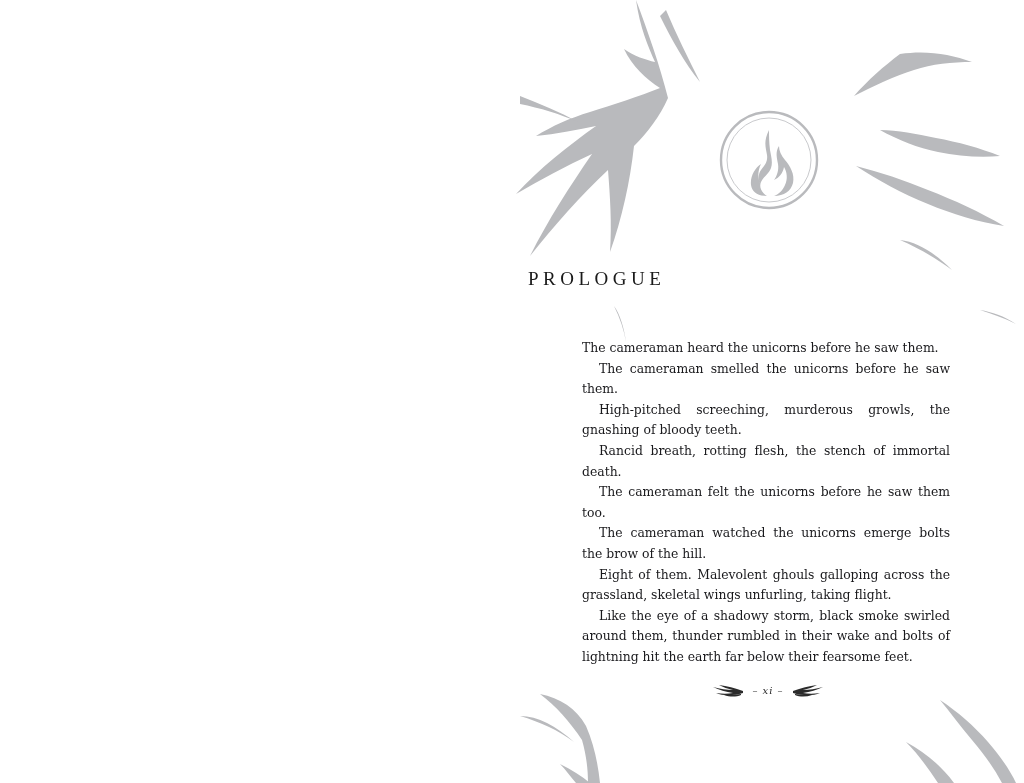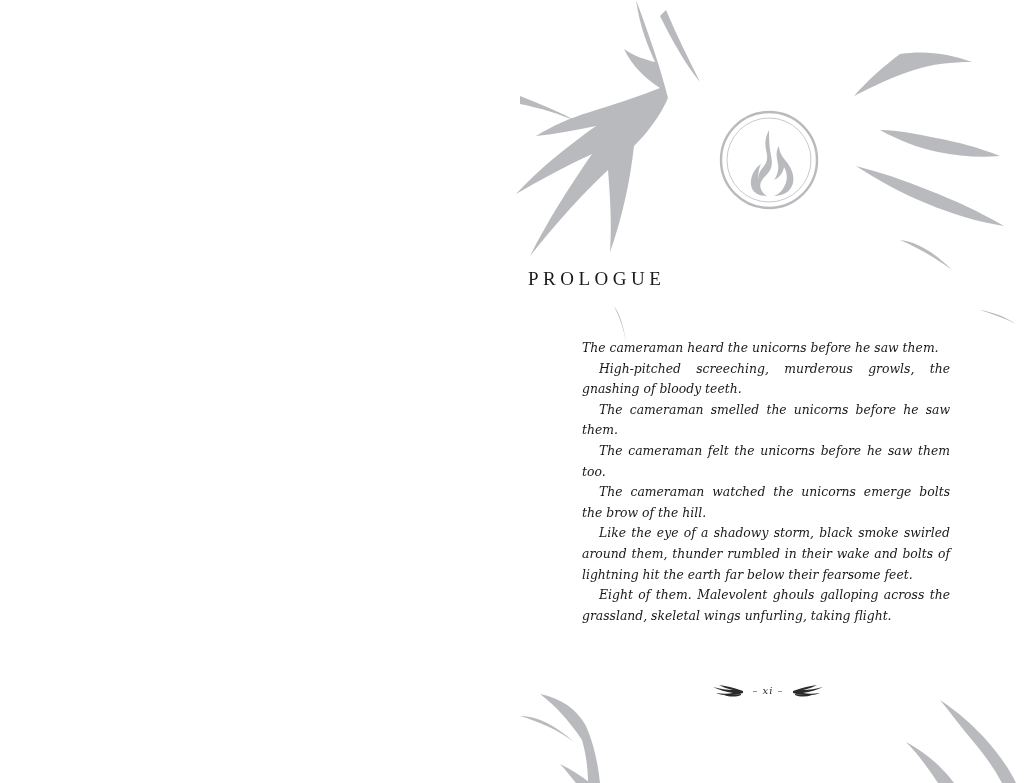--- a/index.html
+++ b/index.html
@@ -55,21 +55,20 @@
     font-weight: normal;
     margin: 16px;
   }
 
   #body-text {
     position: absolute;
     left: 70px;
     top: 338px;
     width: 368px;
     font-family: "DejaVu Serif", serif;
-    font-style: italic;
     font-size: 12.4px;
     line-height: 20.6px;
     color: #19191c;
     text-align: justify;
     text-justify: inter-word;
   }
   #body-text p {
     margin: 0;
     text-indent: 0;
   }
@@ -139,26 +138,27 @@
       <g fill="#b9babd">
         <path d="M52 22 C 46 34, 49 40, 50 47 C 51 54, 47 58, 44 62 C 41 66, 41 72, 44 77 C 40 70, 41 62, 44 56 C 38 60, 33 68, 34 77 C 35 84, 41 88, 50 88 C 44 84, 42 79, 44 74 C 46 69, 52 66, 54 60 C 56 54, 54 48, 53 42 C 52 34, 52 28, 52 22 Z"></path>
         <path d="M62 38 C 58 44, 60 50, 61 56 C 62 62, 60 68, 57 72 C 62 70, 66 65, 67 59 C 70 64, 71 71, 68 77 C 66 82, 62 86, 57 88 C 67 88, 74 83, 76 75 C 78 66, 73 58, 68 52 C 64 47, 62 43, 62 38 Z"></path>
       </g>
     </svg>
 
     <h1 id="chapter-title">PROLOGUE</h1>
 
     <div id="body-text">
       <p>The cameraman heard the unicorns before he saw them.</p>
+      <p>The cameraman smelled the unicorns before he saw them.</p>
       <p>High-pitched screeching, murderous growls, the gnashing of bloody teeth.</p>
-      <p>The cameraman smelled the unicorns before he saw them.</p>
+      <p>Rancid breath, rotting flesh, the stench of immortal death.</p>
       <p>The cameraman felt the unicorns before he saw them too.</p>
       <p>The cameraman watched the unicorns emerge bolts the brow of the hill.</p>
+      <p>Eight of them. Malevolent ghouls galloping across the grassland, skeletal wings unfurling, taking flight.</p>
       <p>Like the eye of a shadowy storm, black smoke swirled around them, thunder rumbled in their wake and bolts of lightning hit the earth far below their fearsome feet.</p>
-      <p>Eight of them. Malevolent ghouls galloping across the grassland, skeletal wings unfurling, taking flight.</p>
     </div>
 
     <div id="folio">
       <svg class="folio-wing" width="36" height="16" viewBox="0 0 36 16" xmlns="http://www.w3.org/2000/svg" aria-hidden="true">
         <g fill="#2b2b2b">
           <path d="M36 9 C 28 6, 20 4, 12 3 C 16 5, 21 7, 26 8 C 20 8, 13 7, 6 5 C 12 8, 19 10, 26 11 C 21 12, 15 12, 9 11 C 16 14, 26 14, 36 11 Z"></path>
           <path d="M34 12 C 28 13, 22 13, 17 13 C 23 15, 29 15, 34 13 Z"></path>
         </g>
       </svg>
       <span class="folio-number">– xi –</span>

